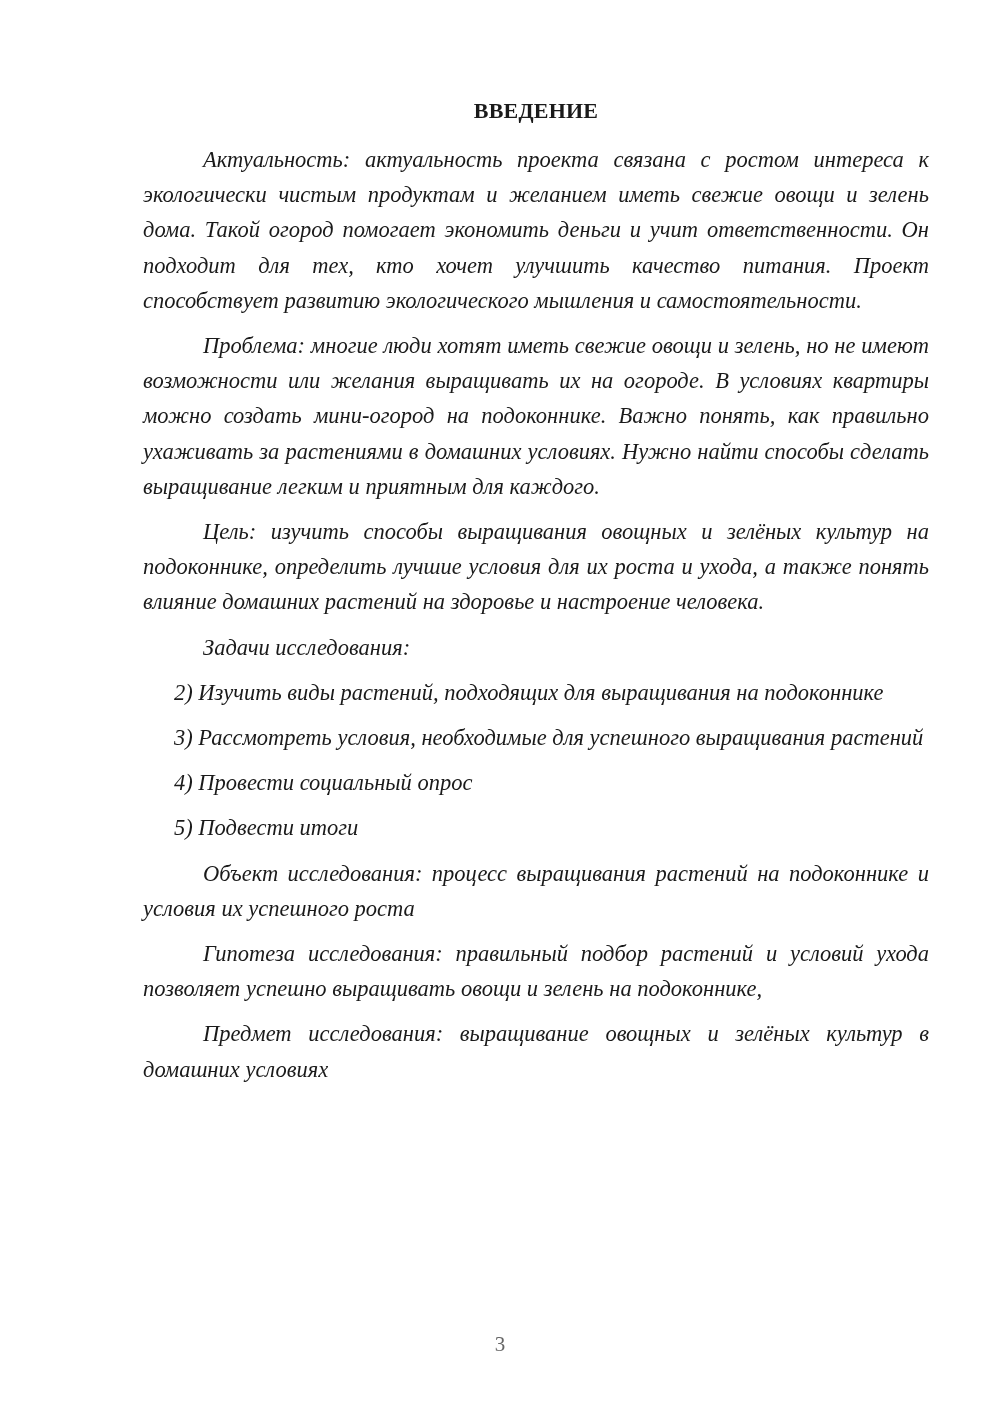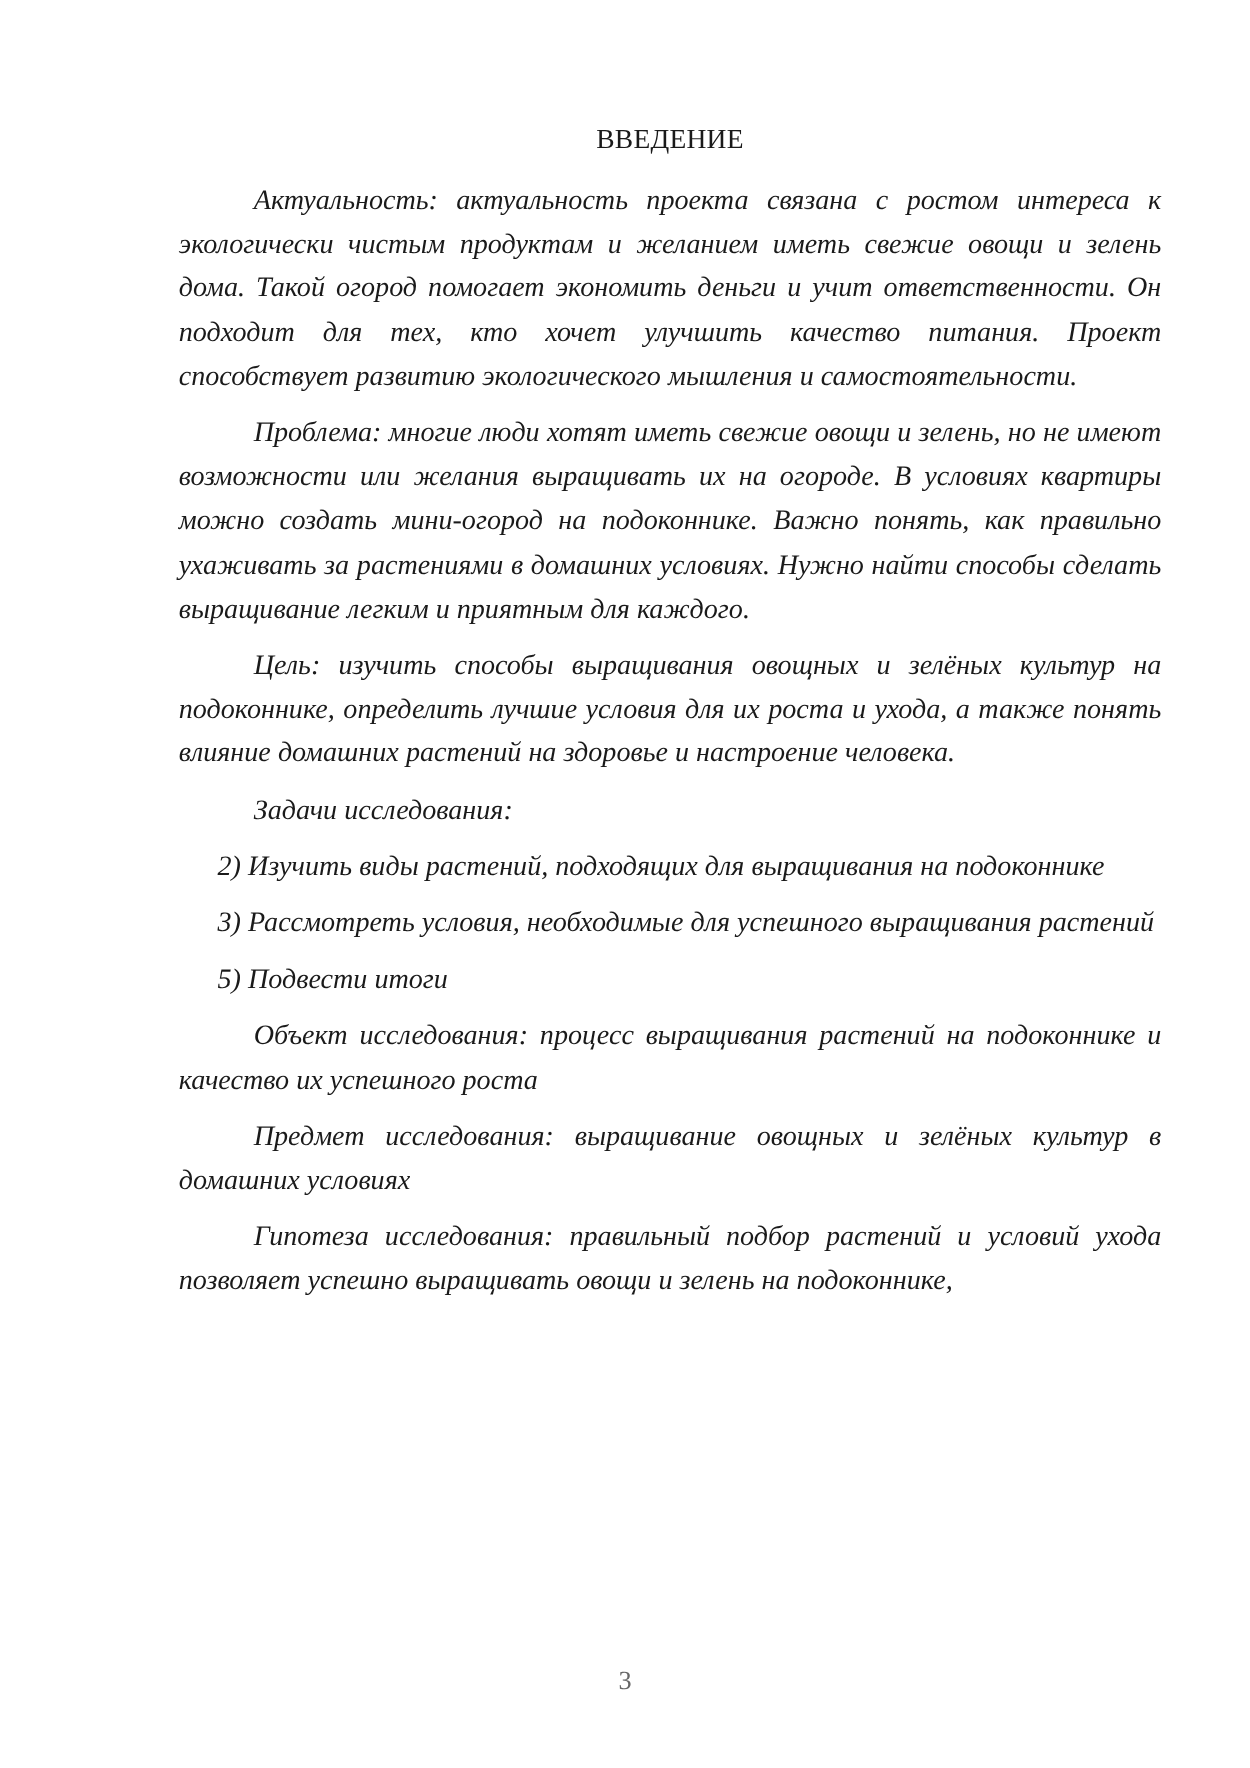--- a/index.html
+++ b/index.html
@@ -20,21 +20,21 @@
       left: 143px;
       top: 0;
       width: 786px;
     }
     .title {
       position: absolute;
       top: 96px;
       left: 0;
       width: 786px;
       text-align: center;
-      font-weight: normal;
+      font-weight: bold;
       font-size: 22px;
       line-height: 30px;
       letter-spacing: 0.2px;
     }
     .body {
       position: absolute;
       top: 142px;
       left: 0;
       width: 786px;
       font-style: italic;
@@ -69,22 +69,23 @@
 
   <div class="body">
     <p>Актуальность: актуальность проекта связана с ростом интереса к экологически чистым продуктам и желанием иметь свежие овощи и зелень дома. Такой огород помогает экономить деньги и учит ответственности. Он подходит для тех, кто хочет улучшить качество питания. Проект способствует развитию экологического мышления и самостоятельности.</p>
     <p>Проблема: многие люди хотят иметь свежие овощи и зелень, но не имеют возможности или желания выращивать их на огороде. В условиях квартиры можно создать мини-огород на подоконнике. Важно понять, как правильно ухаживать за растениями в домашних условиях. Нужно найти способы сделать выращивание легким и приятным для каждого.</p>
     <p>Цель: изучить способы выращивания овощных и зелёных культур на подоконнике, определить лучшие условия для их роста и ухода, а также понять влияние домашних растений на здоровье и настроение человека.</p>
     <p>Задачи исследования:</p>
 
     <div>
       <p class="item">2) Изучить виды растений, подходящих для выращивания на подоконнике</p>
       <p class="item">3) Рассмотреть условия, необходимые для успешного выращивания растений</p>
+      <p class="item">4) Провести социальный опрос</p>
       <p class="item">5) Подвести итоги</p>
     </div>
 
-    <p>Объект исследования: процесс выращивания растений на подоконнике и качество их успешного роста</p>
+    <p>Объект исследования: процесс выращивания растений на подоконнике и условия их успешного роста</p>
+    <p>Гипотеза исследования: правильный подбор растений и условий ухода позволяет успешно выращивать овощи и зелень на подоконнике,</p>
     <p>Предмет исследования: выращивание овощных и зелёных культур в домашних условиях</p>
-    <p>Гипотеза исследования: правильный подбор растений и условий ухода позволяет успешно выращивать овощи и зелень на подоконнике,</p>
   </div>
 </div>
 
 <div class="page-number">3</div>
 
 </body></html>

